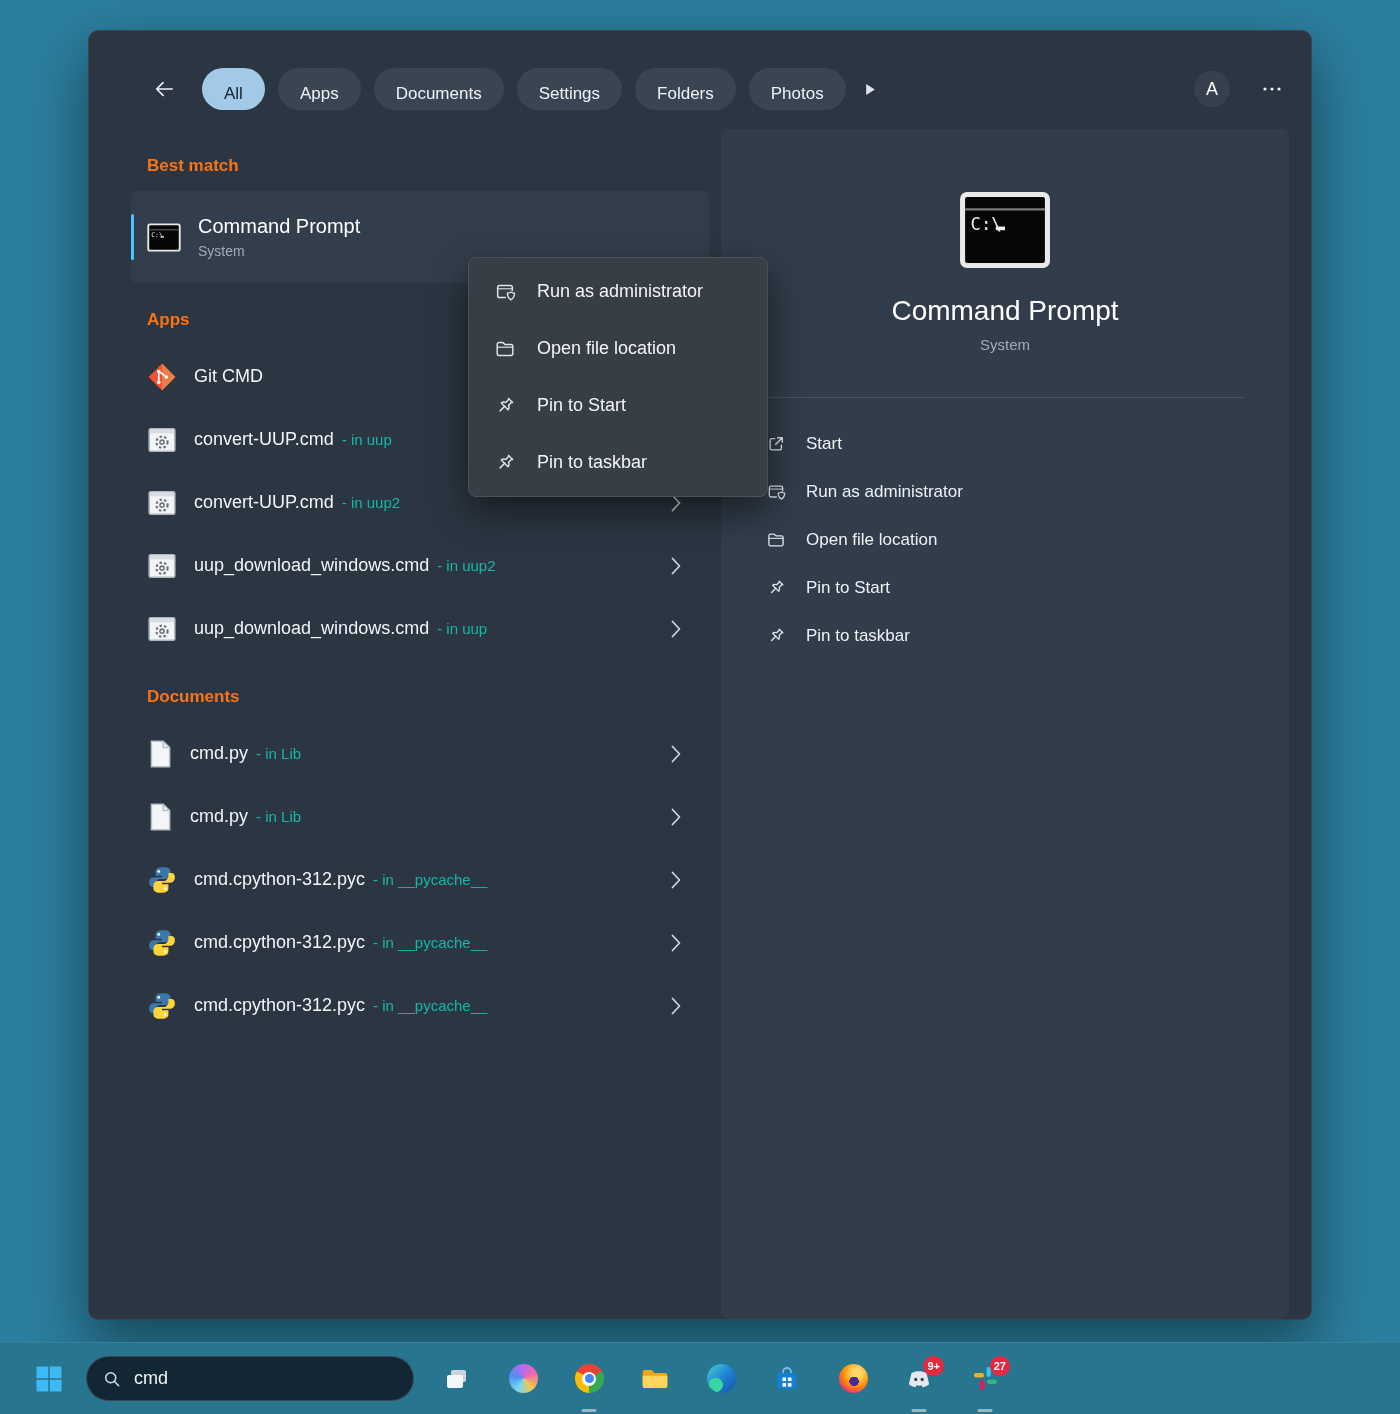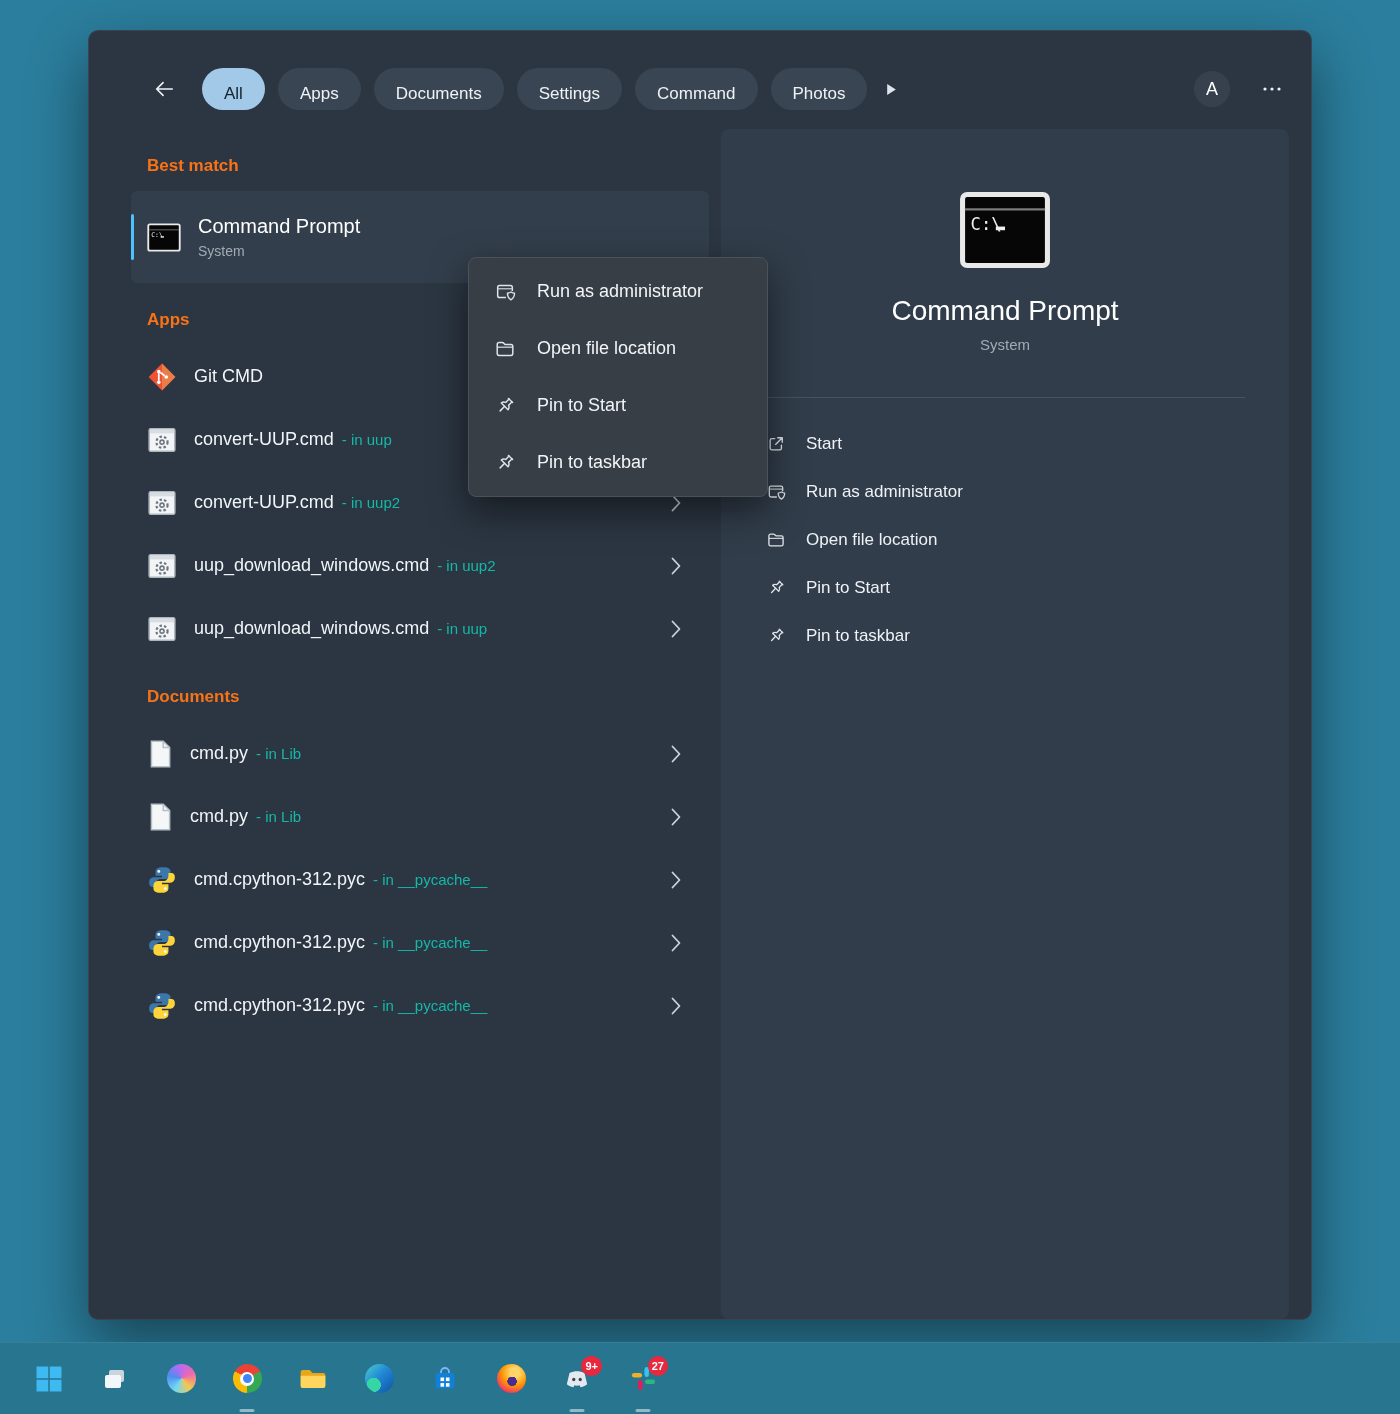--- a/index.html
+++ b/index.html
@@ -226,21 +226,21 @@
   <div class="filter-bar">
     <button class="back-btn">
         <svg class="ic" width="22" height="22">
           <use href="#i-back"></use>
         </svg>
       </button>
     <button class="pill selected">All</button>
     <button class="pill">Apps</button>
     <button class="pill">Documents</button>
     <button class="pill">Settings</button>
-    <button class="pill">Command</button>
+    <button class="pill">Folders</button>
     <button class="pill">Photos</button>
     <span class="overflow">
         <svg class="ic" width="11" height="13">
           <use href="#i-play"></use>
         </svg>
       </span>
     <span class="fb-spacer"></span>
     <div class="avatar">A</div>
     <button class="more-btn">
         <svg class="ic" width="24" height="24">
@@ -520,20 +520,28 @@
 
 <div class="taskbar">
   <div class="start-btn">
     <span>
         <svg class="ic" width="30" height="30">
           <use href="#i-win"></use>
         </svg>
       </span>
   </div>
 
+  <div class="tb-search">
+    <span class="ts-icon">
+        <svg class="ic" width="20" height="20">
+          <use href="#i-search"></use>
+        </svg>
+      </span>
+    <input type="text" value="cmd" style="">
+  </div>
 
   <div class="tb-icons">
     <div class="tb-slot">
       <span>
           <svg class="ic" width="28" height="28">
             <use href="#i-taskview"></use>
           </svg>
         </span>
     </div>
     <div class="tb-slot">

